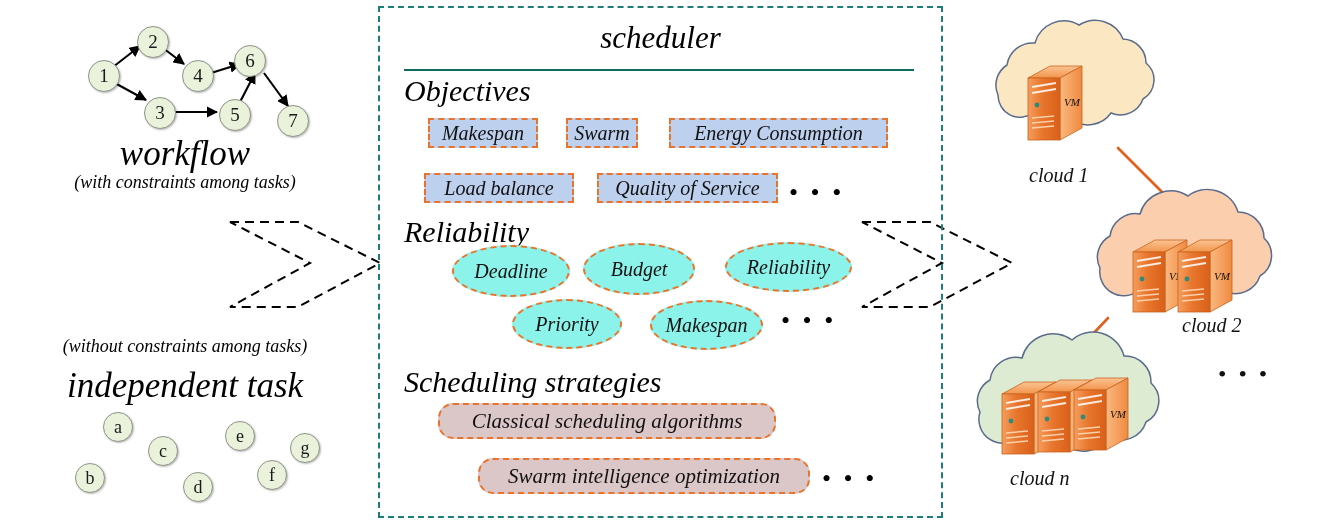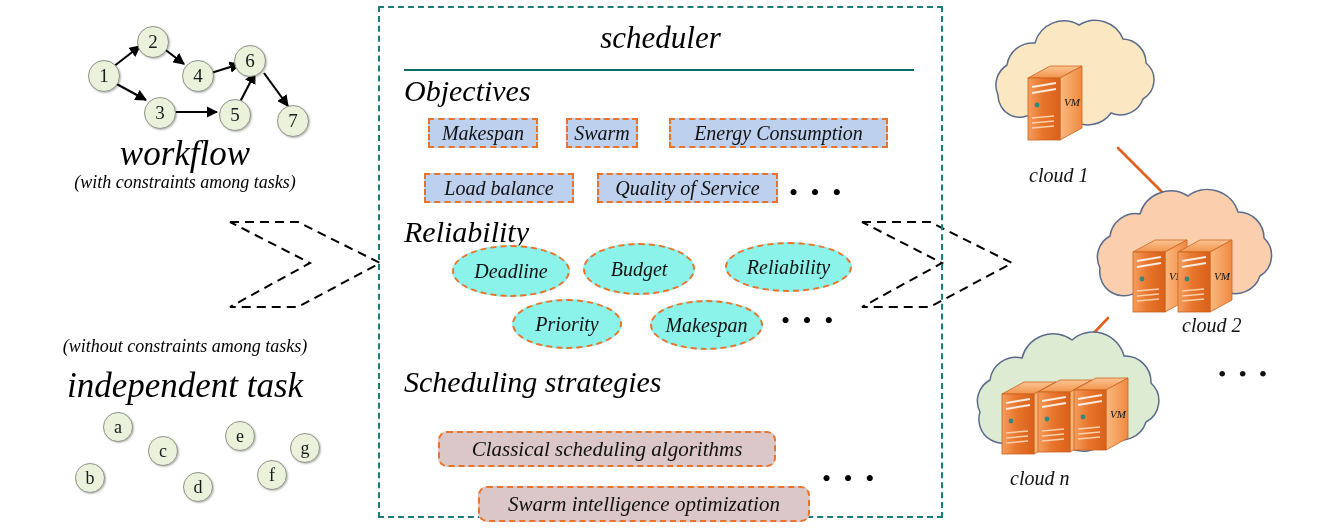--- a/index.html
+++ b/index.html
@@ -51,23 +51,23 @@
   
   .con-ell{
     position:absolute;background:#8cf3ea;border:2px dashed #e8732a;
     border-radius:50%;box-sizing:border-box;
     display:flex;align-items:center;justify-content:center;
     font-style:italic;font-size:20px;color:#111;
   }
   
   .strat-pill{
     position:absolute;background:#dbc6c8;border:2px dashed #e8732a;
-    border-radius:9px;box-sizing:border-box;
+    border-radius:15px;box-sizing:border-box;
     display:flex;align-items:center;justify-content:center;
-    font-style:italic;font-size:21px;color:#111;height:36px;padding:0 10px;margin-top:28px;
+    font-style:italic;font-size:21px;color:#111;height:36px;padding:0 10px;
   }
   .dots{position:absolute;font-size:26px;letter-spacing:3px;color:#000;
         font-style:normal;line-height:1;}
 
   svg{display:block;overflow:visible;}
 </style>
 </head>
 <body>
 
 <div class="stage">

